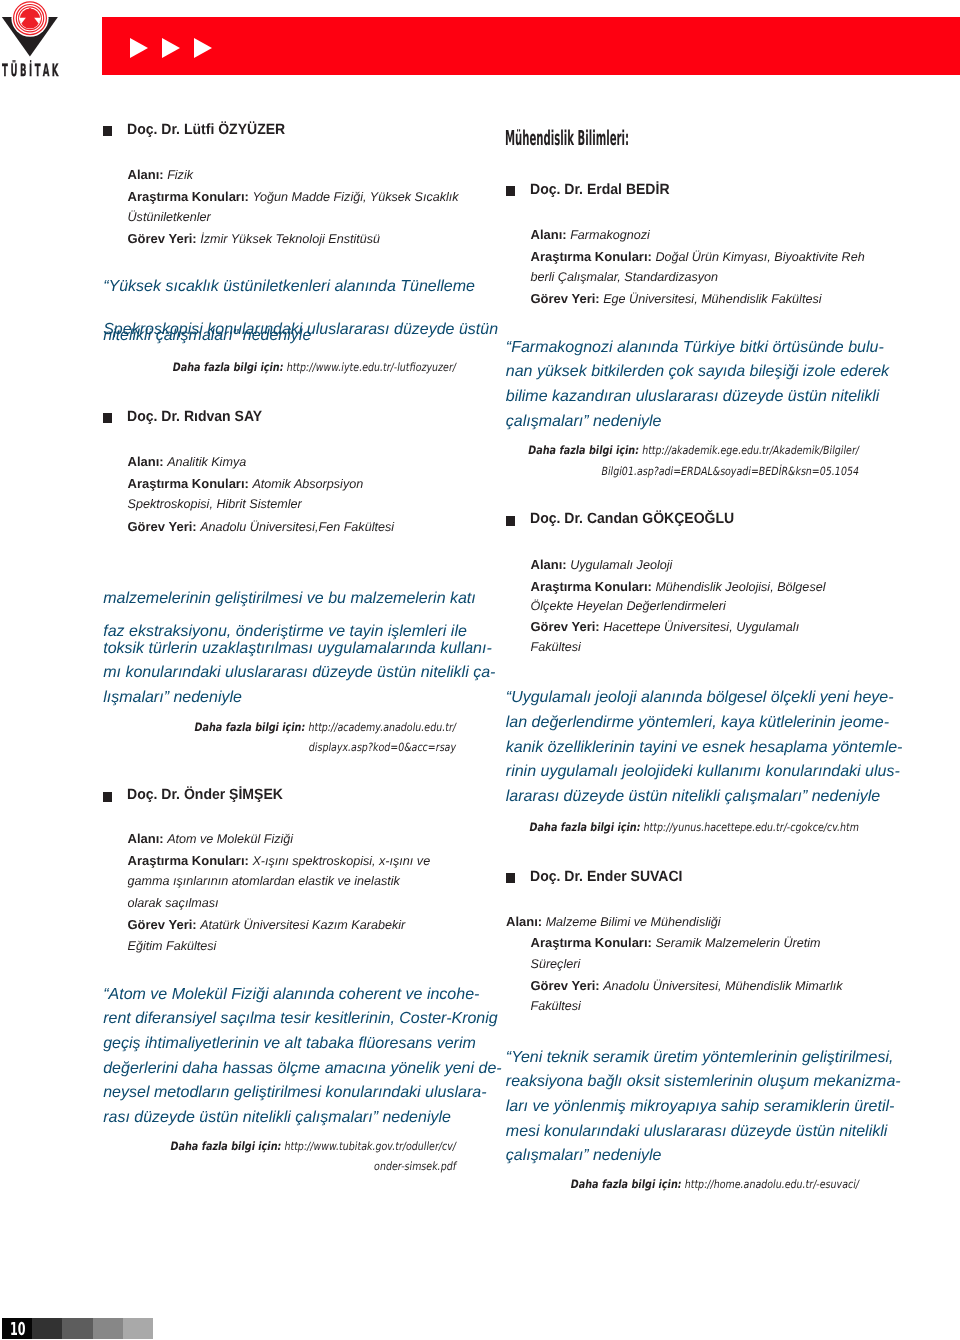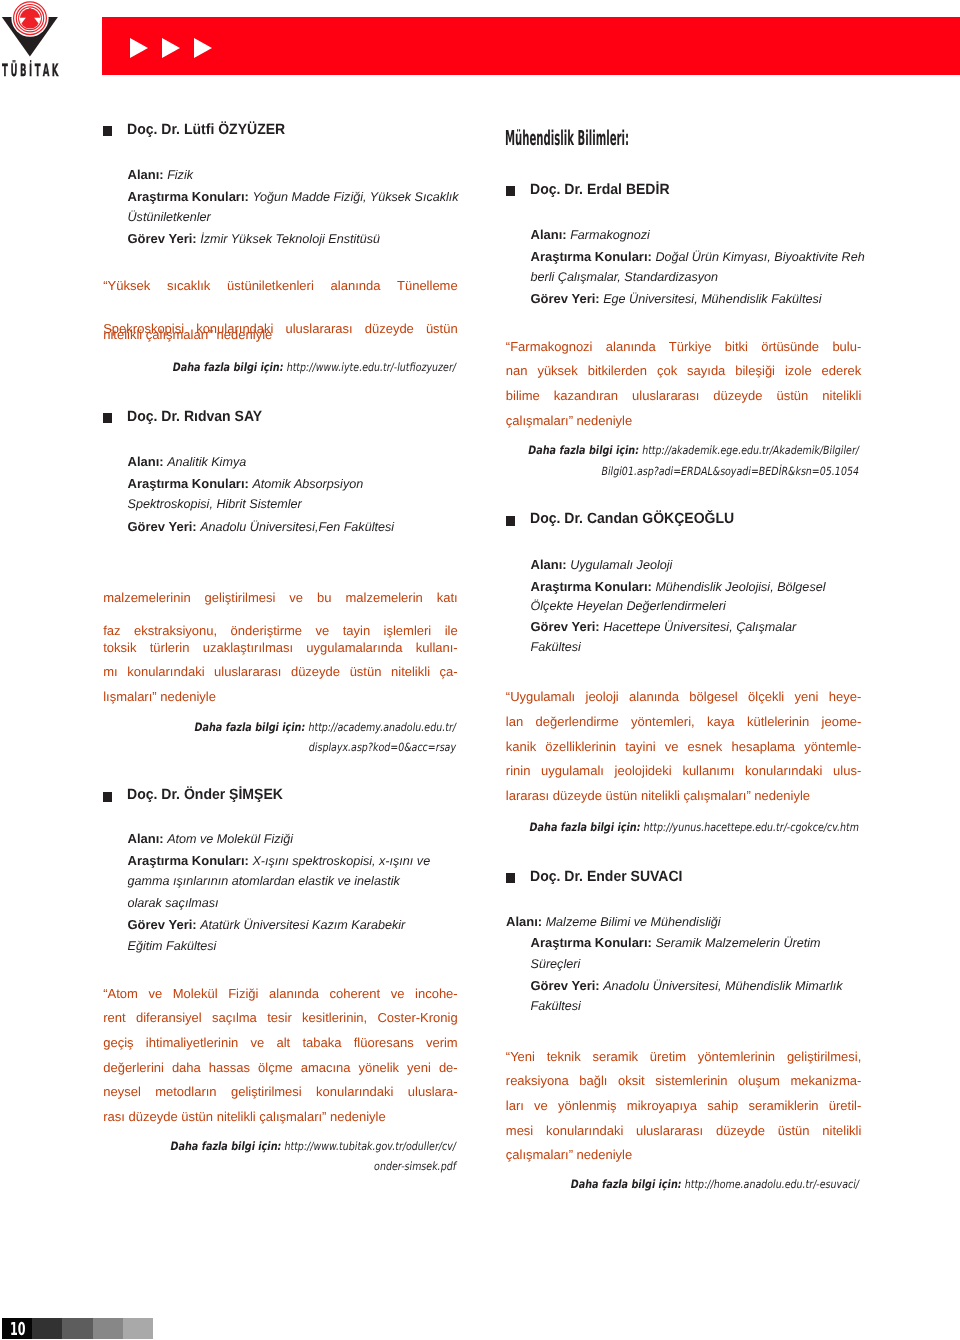--- a/index.html
+++ b/index.html
@@ -27,21 +27,21 @@
   .nameTxt{position:absolute;font-size:14.8px;font-weight:700;
            font-family:"Liberation Sans",sans-serif;
            color:#231f20;white-space:nowrap;
            transform:scaleX(0.948);transform-origin:left top;}
 
   .fl{position:absolute;font-size:12.6px;white-space:nowrap;color:#231f20;
       font-family:"Liberation Sans",sans-serif;}
   .fl b{font-weight:700;font-size:13px;}
   .fl i{font-style:italic;}
 
-  .qline,.qjust{position:absolute;font-size:13px;color:#c2410c;
+  .qline,.qjust{position:absolute;font-size:16px;font-style:italic;color:#0c4a6e;
          font-family:"Liberation Sans",sans-serif;
          white-space:nowrap;transform:scaleX(1);transform-origin:left top;}
   .qjust{text-align:justify;text-align-last:justify;}
 
   .mline{position:absolute;font-size:11.6px;white-space:nowrap;color:#231f20;
          transform:scaleX(0.832);transform-origin:right top;text-align:right;}
   .mline .lbl{font-weight:700;font-style:italic;}
   .mline .url{font-style:italic;font-family:"DejaVu Sans",sans-serif;font-size:11.4px;}
 
   .secHead{position:absolute;font-size:20.5px;font-weight:700;color:#231f20;
@@ -146,21 +146,21 @@
       <div class="qjust" style="left: 505.8px; top: 363.3px; width: 355.5px;">nan yüksek bitkilerden çok sayıda bileşiği izole ederek</div>
       <div class="qjust" style="left: 505.8px; top: 388px; width: 355.5px;">bilime kazandıran uluslararası düzeyde üstün nitelikli</div>
       <div class="qline" style="left: 505.8px; top: 412.7px;">çalışmaları” nedeniyle</div>
       <div class="mline" style="left: 459px; width: 400px; top: 443.2px;"><span class="lbl">Daha fazla bilgi için:</span> <span class="url">http://akademik.ege.edu.tr/Akademik/Bilgiler/</span></div>
       <div class="mline" style="left: 459px; width: 400px; top: 463.5px;"><span class="url">Bilgi01.asp?adi=ERDAL&amp;soyadi=BEDİR&amp;ksn=05.1054</span></div>
       <span class="bullet" style="left: 506px; top: 515.5px;"></span>
       <span class="nameTxt" style="left: 529.8px; top: 511.4px;">Doç. Dr. Candan GÖKÇEOĞLU</span>
       <div class="fl" style="left: 530.5px; top: 557.1px;"><b>Alanı:</b> <i>Uygulamalı Jeoloji</i></div>
       <div class="fl" style="left: 530.5px; top: 578.5px;"><b>Araştırma Konuları:</b> <i>Mühendislik Jeolojisi, Bölgesel</i></div>
       <div class="fl" style="left: 530.5px; top: 599.3px;"><i>Ölçekte Heyelan Değerlendirmeleri</i></div>
-      <div class="fl" style="left: 530.5px; top: 619.3px;"><b>Görev Yeri:</b> <i>Hacettepe Üniversitesi, Çalışmalar</i></div>
+      <div class="fl" style="left: 530.5px; top: 619.3px;"><b>Görev Yeri:</b> <i>Hacettepe Üniversitesi, Uygulamalı</i></div>
       <div class="fl" style="left: 530.5px; top: 640px;"><i>Fakültesi</i></div>
       <div class="qjust" style="left: 505.8px; top: 689.4px; width: 355.5px;">“Uygulamalı jeoloji alanında bölgesel ölçekli yeni heye-</div>
       <div class="qjust" style="left: 505.8px; top: 714px; width: 355.5px;">lan değerlendirme yöntemleri, kaya kütlelerinin jeome-</div>
       <div class="qjust" style="left: 505.8px; top: 738.6px; width: 355.5px;">kanik özelliklerinin tayini ve esnek hesaplama yöntemle-</div>
       <div class="qjust" style="left: 505.8px; top: 763.2px; width: 355.5px;">rinin uygulamalı jeolojideki kullanımı konularındaki ulus-</div>
       <div class="qline" style="left: 505.8px; top: 787.8px;">lararası düzeyde üstün nitelikli çalışmaları” nedeniyle</div>
       <div class="mline" style="left: 459px; width: 400px; top: 819.7px;"><span class="lbl">Daha fazla bilgi için:</span> <span class="url">http://yunus.hacettepe.edu.tr/-cgokce/cv.htm</span></div>
       <span class="bullet" style="left: 506px; top: 872.8px;"></span>
       <span class="nameTxt" style="left: 529.8px; top: 868.7px;">Doç. Dr. Ender SUVACI</span>
       <div class="fl" style="left: 506px; top: 914px;"><b>Alanı:</b> <i>Malzeme Bilimi ve Mühendisliği</i></div>

